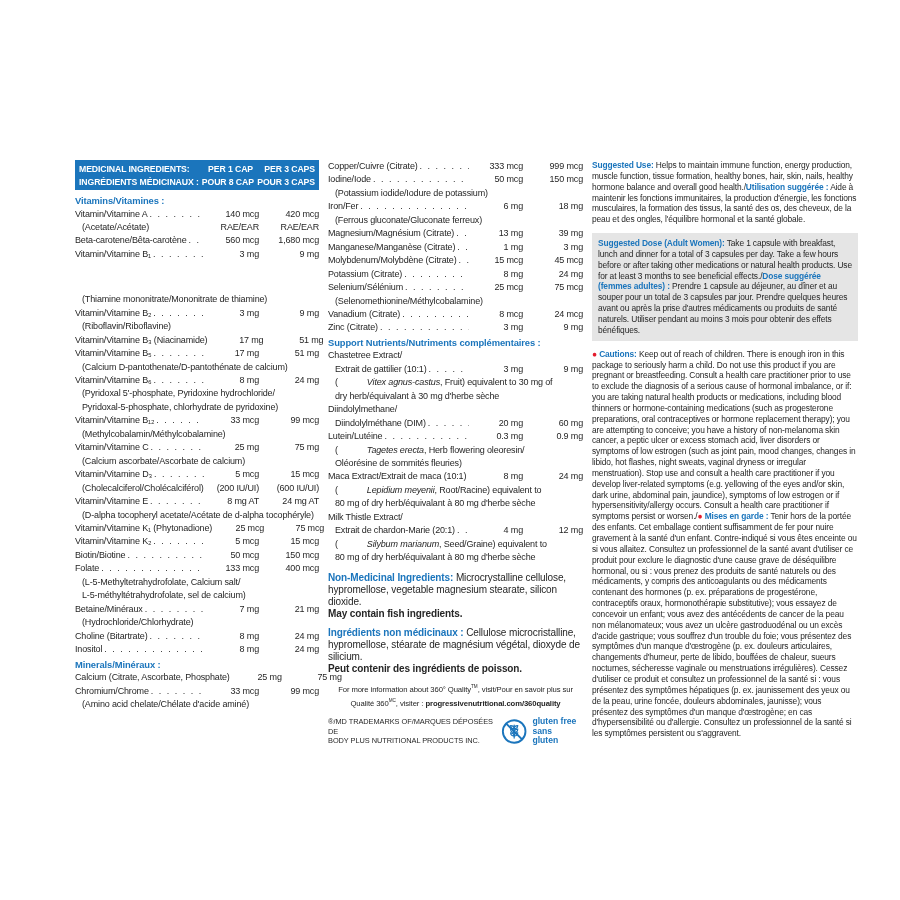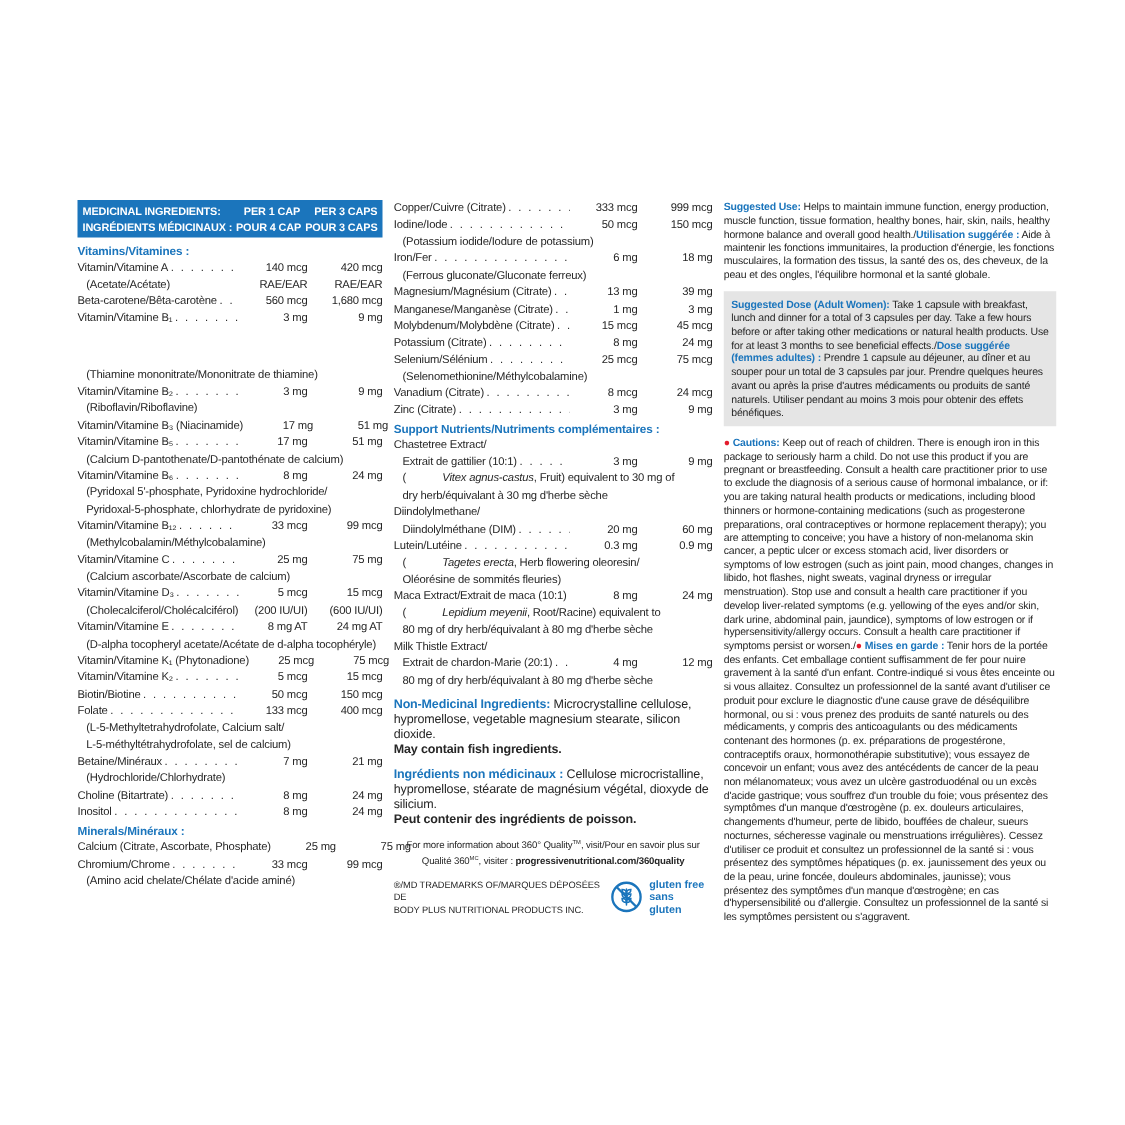--- a/index.html
+++ b/index.html
@@ -1,21 +1,21 @@
 <!DOCTYPE html>
 <html><head>
 <meta charset="utf-8">
 <style>
   html,body{margin:0;padding:0;}
   body{
     width:900px;height:900px;background:#ffffff;position:relative;
     font-family:"Liberation Sans","DejaVu Sans",sans-serif;
     color:#262626;-webkit-font-smoothing:antialiased;
   }
-  .panel{position:absolute;left:62px;top:160px;width:778px;display:flex;gap:9px;}
+  .panel{position:absolute;left:75px;top:160px;width:778px;display:flex;gap:9px;}
   .col{flex:none;}
   .col1{width:244px;}
   .col2{width:255px;}
   .col3{width:266px;}
 
   
   .hdr{background:#1b75bc;color:#fff;font-weight:bold;font-size:8.7px;
        padding:3px 4px 2px 4px;letter-spacing:-0.1px;margin-bottom:4px;}
   .hrow{display:flex;line-height:12.5px;white-space:nowrap;}
   .hl{flex:1;}
@@ -57,21 +57,21 @@
 
   <div class="col col1">
     <div class="hdr">
       <div class="hrow">
         <span class="hl">MEDICINAL INGREDIENTS:</span>
         <span class="hv1">PER 1 CAP</span>
         <span class="hv3">PER 3 CAPS</span>
       </div>
       <div class="hrow">
         <span class="hl">INGRÉDIENTS MÉDICINAUX :</span>
-        <span class="hv1">POUR 4 CAP</span>
+        <span class="hv1">POUR 8 CAP</span>
         <span class="hv3">POUR 3 CAPS</span>
       </div>
     </div>
     <div class="sect">Vitamins/Vitamines :</div>
     <div class="rows">
         <div class="row">
           <span class="nm">Vitamin/Vitamine A</span>
           <span class="dots">. . . . . . . . . . . . . . . . . . . . . . . . . . . . . . . . . . . . . . . . . . . . . . . . . . . . . . . . . . . . . . . . . . . . . . </span>
           <span class="v1">140 mcg</span>
           <span class="v3">420 mcg</span>
@@ -363,20 +363,23 @@
           <span class="nm" style="white-space: normal;">80 mg of dry herb/équivalant à 80 mg d'herbe sèche</span>
         </div>
         <div class="row">
           <span class="nm" style="white-space: normal;">Milk Thistle Extract/</span>
         </div>
         <div class="row sub">
           <span class="nm">Extrait de chardon-Marie (20:1)</span>
           <span class="dots">. . . . . . . . . . . . . . . . . . . . . . . . . . . . . . . . . . . . . . . . . . . . . . . . . . . . . . . . . . . . . . . . . . . . . . </span>
           <span class="v1">4 mg</span>
           <span class="v3">12 mg</span>
+        </div>
+        <div class="row sub">
+          <span class="nm" style="white-space: normal;"><span>(</span><span class="it">Silybum marianum</span><span>, Seed/Graine) equivalent to</span></span>
         </div>
         <div class="row sub">
           <span class="nm" style="white-space: normal;">80 mg of dry herb/équivalant à 80 mg d'herbe sèche</span>
         </div>
       </div>
     <div class="para"><span class="s-b">Non-Medicinal Ingredients:</span><span> Microcrystalline cellulose, hypromellose, vegetable magnesium stearate, silicon dioxide.
 </span><span class="s-bb">May contain fish ingredients.</span></div>
     <div class="para"><span class="s-b">Ingrédients non médicinaux :</span><span> Cellulose microcristalline, hypromellose, stéarate de magnésium végétal, dioxyde de silicium.
 </span><span class="s-bb">Peut contenir des ingrédients de poisson.</span></div>
     <div class="quality"><span>For more information about 360° Quality</span><span class="s-sup">TM</span><span>, visit/Pour en savoir plus sur Qualité 360</span><span class="s-sup">MC</span><span>, visiter : </span><span class="s-bb">progressivenutritional.com/360quality</span></div>

